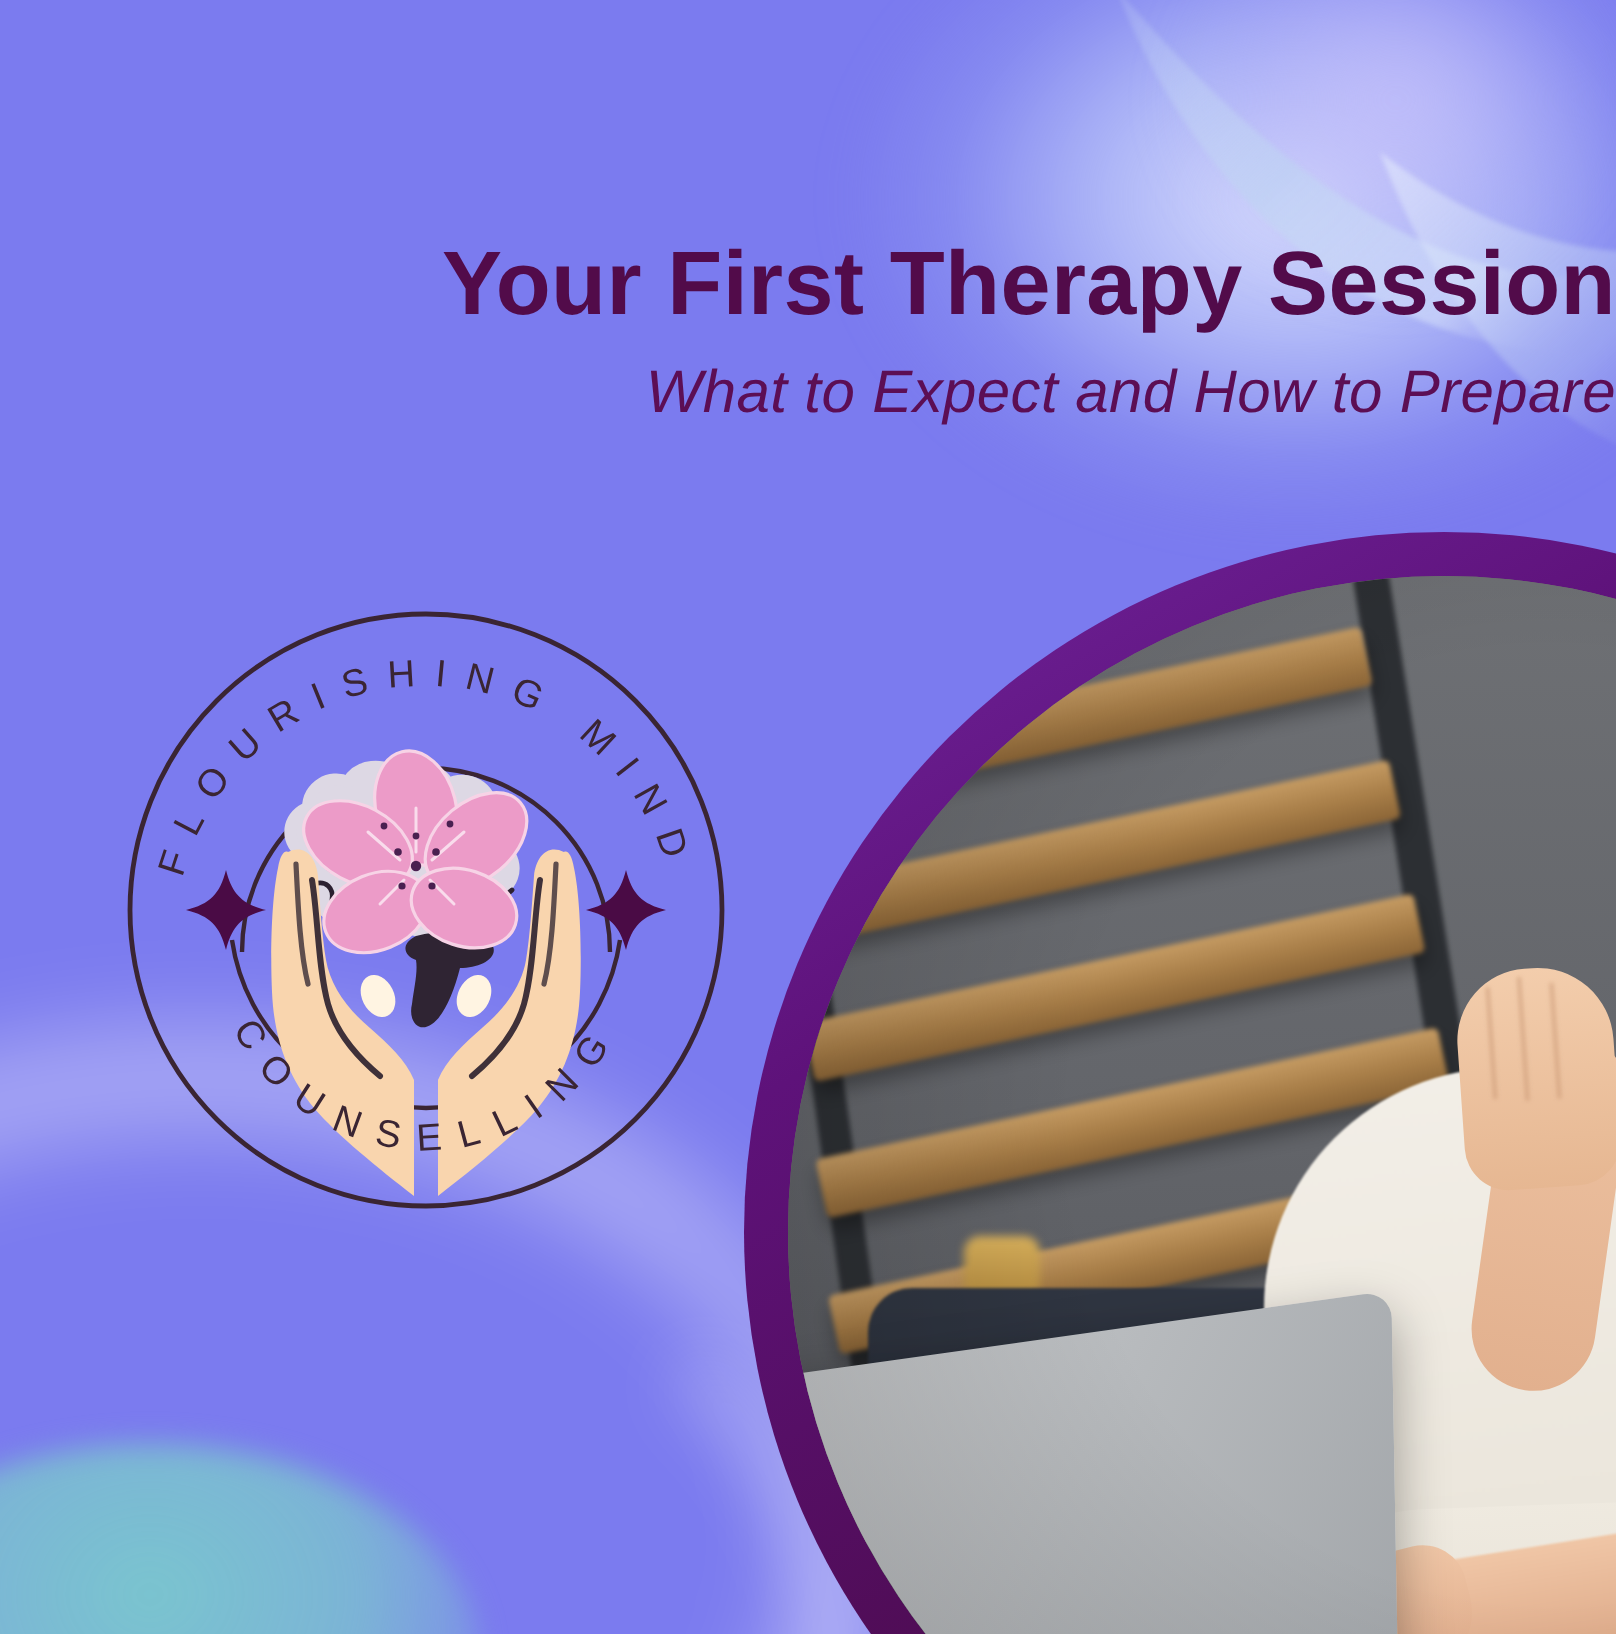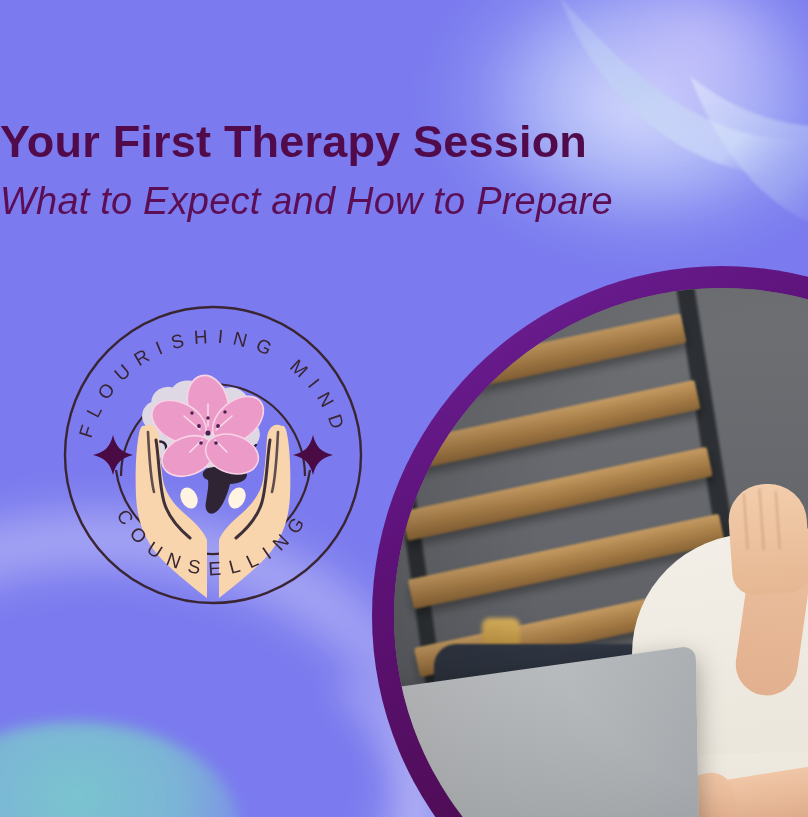--- a/index.html
+++ b/index.html
@@ -75,35 +75,35 @@
                 rgba(124,196,206,.78) 45%,
                 rgba(130,178,225,.30) 78%,
                 rgba(123,123,239,0) 100%);
     filter:blur(7px);
   }
 
   
   .headline{
     position:absolute;
     left:0;right:0;top:118px;
-    text-align:left;
+    text-align:right;
     z-index:6;
   }
   .title{
     margin:0;
     font-size:45px;
     font-weight:700;
     letter-spacing:.2px;
     color:#520B4A;
     line-height:1.08;
     white-space:nowrap;
   }
   .subtitle{
     margin:14px 0 0 0;
-    font-size:38px;
+    font-size:30px;
     font-weight:500;
     font-style:italic;
     letter-spacing:.2px;
     color:#5C0E54;
     line-height:1.08;
     white-space:nowrap;
   }
 
   
   .photo-disc{

